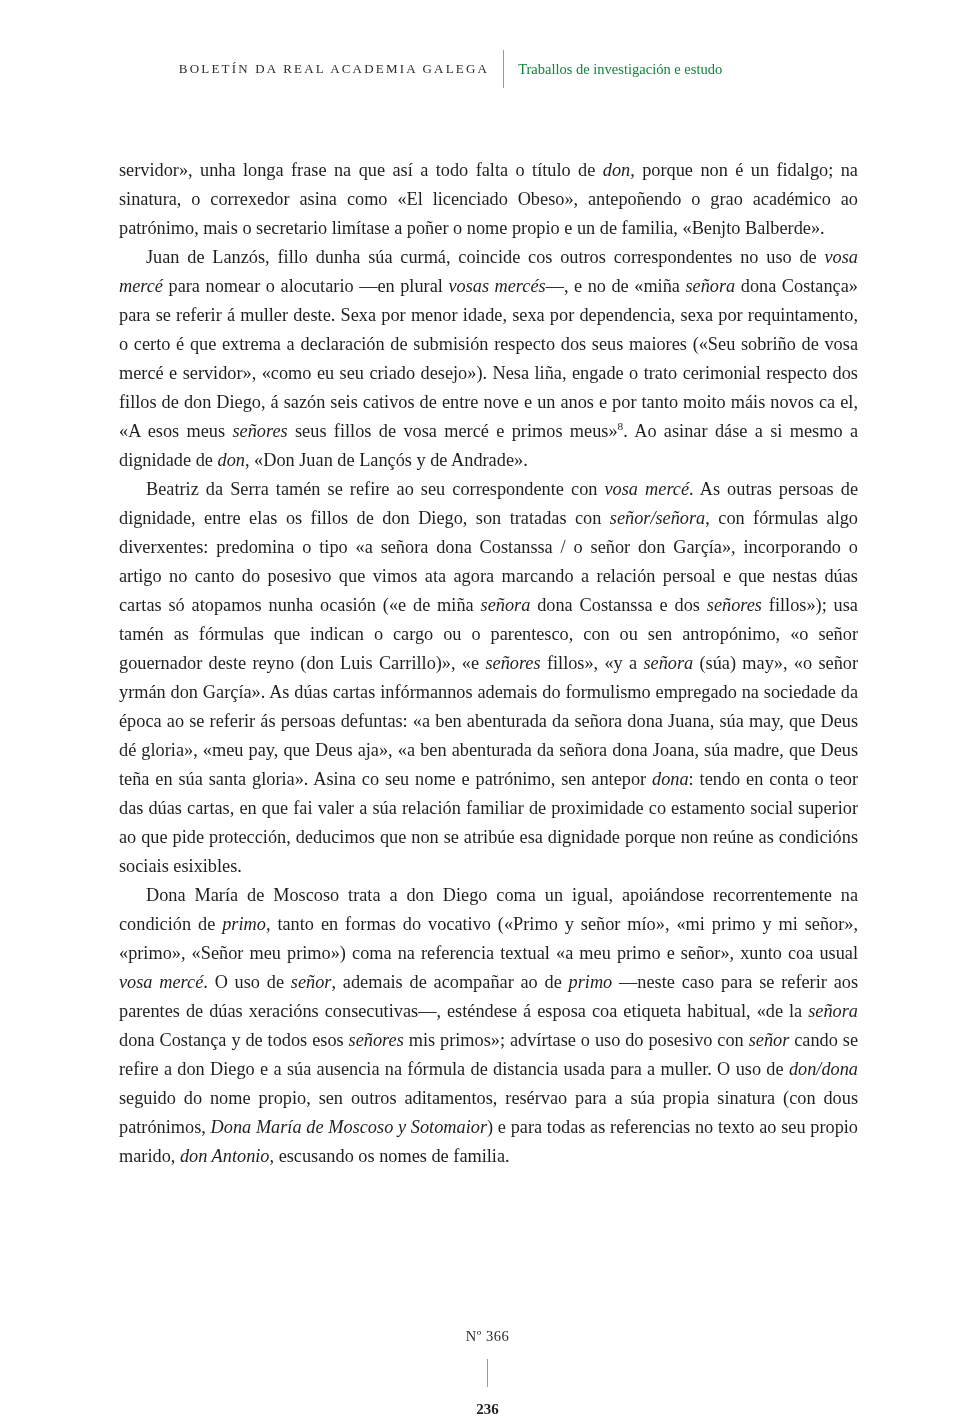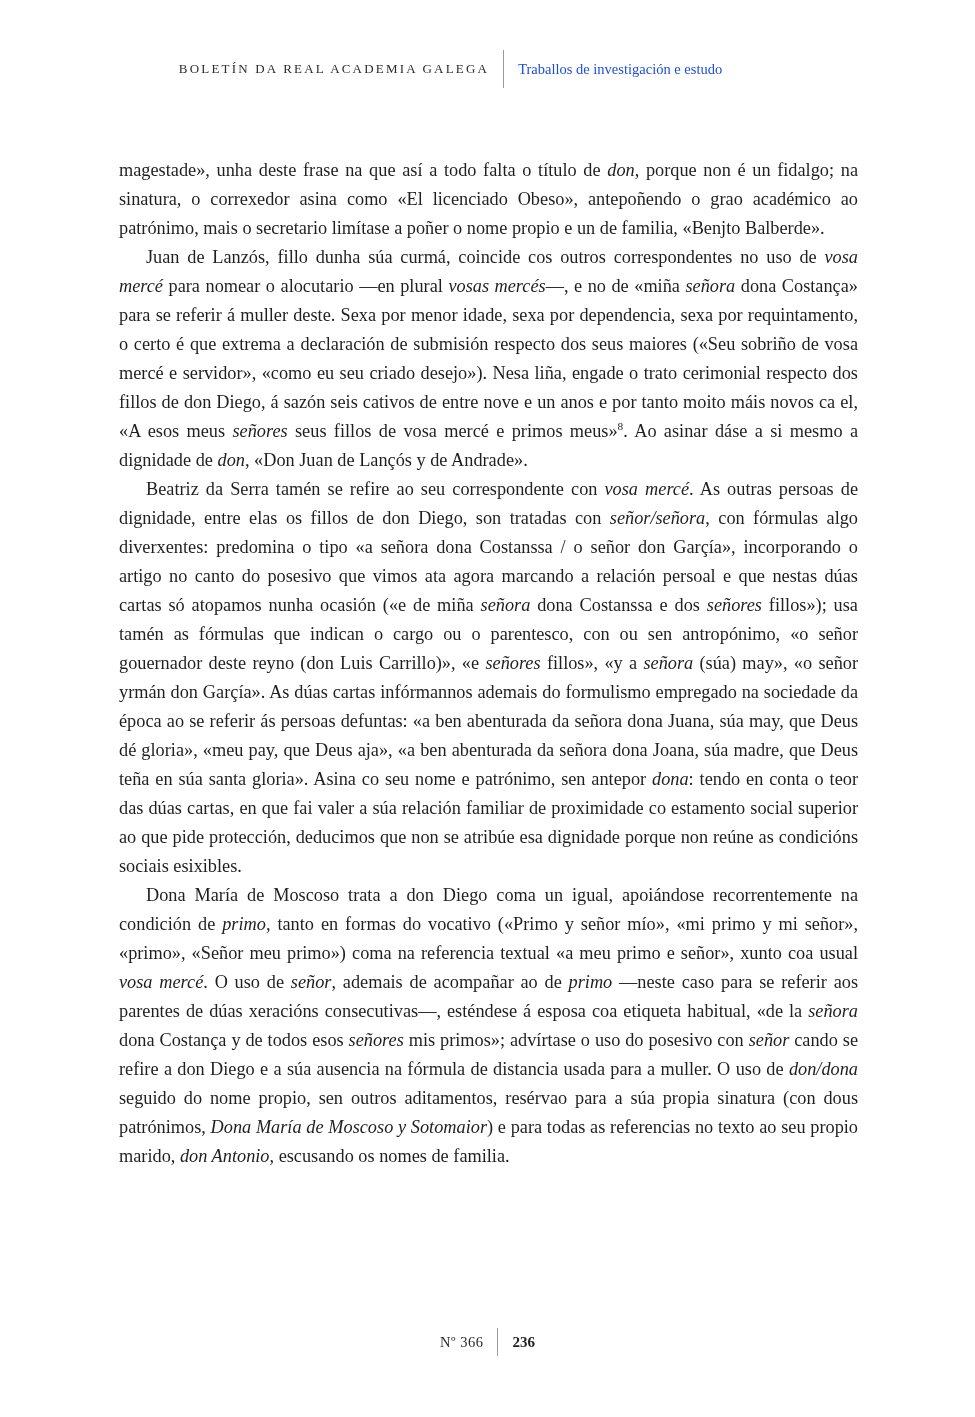--- a/index.html
+++ b/index.html
@@ -33,21 +33,21 @@
     white-space: nowrap;
   }
   .vdivider {
     width: 1px;
     height: 38px;
     background: #9a9a9a;
     flex: 0 0 auto;
   }
   .section-title {
     font-size: 14.5px;
-    color: #1d4ed8;
+    color: #15803d;
     white-space: nowrap;
   }
 
   
   .body-text {
     position: absolute;
     top: 156px;
     left: 119px;
     width: 739px;
     font-size: 18.3px;
@@ -63,20 +63,21 @@
   
   .footer {
     position: absolute;
     top: 1328px;
     left: 0;
     width: 100%;
     display: flex;
     justify-content: center;
     align-items: center;
     gap: 14px;
+    flex-direction: column;
   }
   .issue {
     font-size: 14.5px;
     letter-spacing: 0.5px;
     color: #2b2b2b;
   }
   .fdivider {
     width: 1px;
     height: 28px;
     background: #9a9a9a;
@@ -94,21 +95,21 @@
 
 <div class="page">
 
   <header class="header">
     <span class="journal-title">BOLETÍN DA REAL ACADEMIA GALEGA</span>
     <span class="vdivider"></span>
     <span class="section-title">Traballos de investigación e estudo</span>
   </header>
 
   <main class="body-text">
-      <p class="para"><span>magestade», unha deste frase na que así a todo falta o título de </span><span class="it">don</span><span>, porque non é un fidalgo; na sinatura, o correxedor asina como «El licenciado Obeso», antepoñendo o grao académico ao patrónimo, mais o secretario limítase a poñer o nome propio e un de familia, «Benjto Balberde».</span></p>
+      <p class="para"><span>servidor», unha longa frase na que así a todo falta o título de </span><span class="it">don</span><span>, porque non é un fidalgo; na sinatura, o correxedor asina como «El licenciado Obeso», antepoñendo o grao académico ao patrónimo, mais o secretario limítase a poñer o nome propio e un de familia, «Benjto Balberde».</span></p>
       <p class="para indent"><span>Juan de Lanzós, fillo dunha súa curmá, coincide cos outros correspondentes no uso de </span><span class="it">vosa mercé</span><span> para nomear o alocutario —en plural </span><span class="it">vosas mercés</span><span>—, e no de «miña </span><span class="it">señora</span><span> dona Costança» para se referir á muller deste. Sexa por menor idade, sexa por dependencia, sexa por requintamento, o certo é que extrema a declaración de submisión respecto dos seus maiores («Seu sobriño de vosa mercé e servidor», «como eu seu criado desejo»). Nesa liña, engade o trato cerimonial respecto dos fillos de don Diego, á sazón seis cativos de entre nove e un anos e por tanto moito máis novos ca el, «A esos meus </span><span class="it">señores</span><span> seus fillos de vosa mercé e primos meus»</span><sup>8</sup><span>. Ao asinar dáse a si mesmo a dignidade de </span><span class="it">don</span><span>, «Don Juan de Lançós y de Andrade».</span></p>
       <p class="para indent"><span>Beatriz da Serra tamén se refire ao seu correspondente con </span><span class="it">vosa mercé</span><span>. As outras persoas de dignidade, entre elas os fillos de don Diego, son tratadas con </span><span class="it">señor/señora</span><span>, con fórmulas algo diverxentes: predomina o tipo «a señora dona Costanssa / o señor don Garçía», incorporando o artigo no canto do posesivo que vimos ata agora marcando a relación persoal e que nestas dúas cartas só atopamos nunha ocasión («e de miña </span><span class="it">señora</span><span> dona Costanssa e dos </span><span class="it">señores</span><span> fillos»); usa tamén as fórmulas que indican o cargo ou o parentesco, con ou sen antropónimo, «o señor gouernador deste reyno (don Luis Carrillo)», «e </span><span class="it">señores</span><span> fillos», «y a </span><span class="it">señora</span><span> (súa) may», «o señor yrmán don Garçía». As dúas cartas infórmannos ademais do formulismo empregado na sociedade da época ao se referir ás persoas defuntas: «a ben abenturada da señora dona Juana, súa may, que Deus dé gloria», «meu pay, que Deus aja», «a ben abenturada da señora dona Joana, súa madre, que Deus teña en súa santa gloria». Asina co seu nome e patrónimo, sen antepor </span><span class="it">dona</span><span>: tendo en conta o teor das dúas cartas, en que fai valer a súa relación familiar de proximidade co estamento social superior ao que pide protección, deducimos que non se atribúe esa dignidade porque non reúne as condicións sociais esixibles.</span></p>
       <p class="para indent"><span>Dona María de Moscoso trata a don Diego coma un igual, apoiándose recorrentemente na condición de </span><span class="it">primo</span><span>, tanto en formas do vocativo («Primo y señor mío», «mi primo y mi señor», «primo», «Señor meu primo») coma na referencia textual «a meu primo e señor», xunto coa usual </span><span class="it">vosa mercé</span><span>. O uso de </span><span class="it">señor</span><span>, ademais de acompañar ao de </span><span class="it">primo</span><span> —neste caso para se referir aos parentes de dúas xeracións consecutivas—, esténdese á esposa coa etiqueta habitual, «de la </span><span class="it">señora</span><span> dona Costança y de todos esos </span><span class="it">señores</span><span> mis primos»; advírtase o uso do posesivo con </span><span class="it">señor</span><span> cando se refire a don Diego e a súa ausencia na fórmula de distancia usada para a muller. O uso de </span><span class="it">don/dona</span><span> seguido do nome propio, sen outros aditamentos, resérvao para a súa propia sinatura (con dous patrónimos, </span><span class="it">Dona María de Moscoso y Sotomaior</span><span>) e para todas as referencias no texto ao seu propio marido, </span><span class="it">don Antonio</span><span>, escusando os nomes de familia.</span></p>
     </main>
 
   <footer class="footer">
     <span class="issue">Nº 366</span>
     <span class="fdivider"></span>
     <span class="page-number">236</span>
   </footer>

